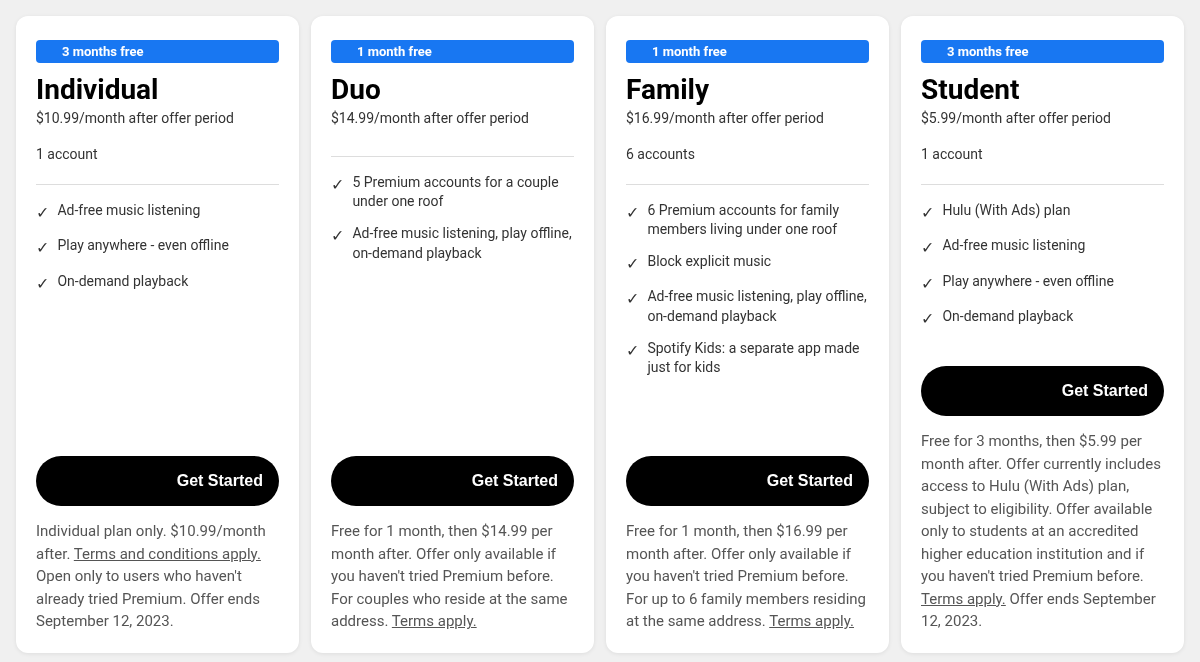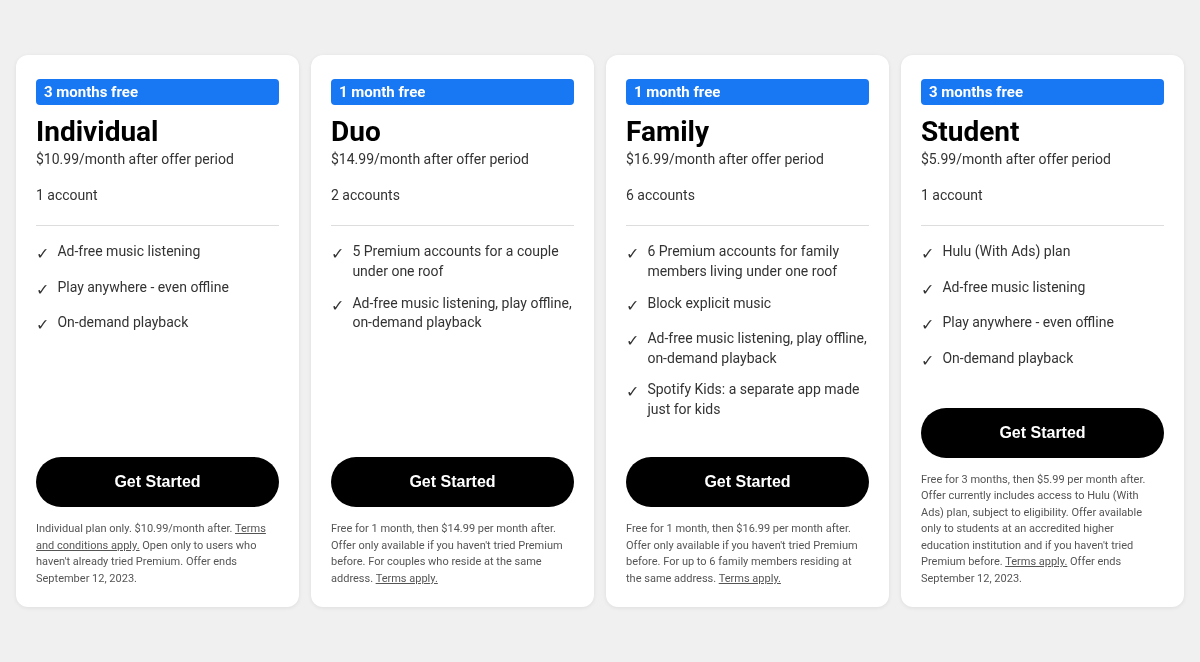--- a/index.html
+++ b/index.html
@@ -24,23 +24,23 @@
       padding: 24px 20px 20px 20px;
       flex: 1;
       display: flex;
       flex-direction: column;
       box-shadow: 0 1px 4px rgba(0,0,0,0.08);
     }
     .offer-badge {
       display: inline-block;
       background: #1877f2;
       color: #fff;
-      font-size: 15px;
+      font-size: 13px;
       font-weight: 700;
-      padding: 4px 8px;
+      padding: 4px 26px;
       border-radius: 4px;
       margin-bottom: 12px;
     }
     .plan-name {
       font-size: 28px;
       font-weight: 700;
       color: #000;
       margin-bottom: 4px;
       line-height: 1.1;
     }
@@ -81,26 +81,26 @@
     .get-started-btn {
       display: block;
       width: 100%;
       background: #000;
       color: #fff;
       border: none;
       border-radius: 999px;
       padding: 16px;
       font-size: 16px;
       font-weight: 700;
-      text-align: center;
+      text-align: right;
       cursor: pointer;
       margin-bottom: 14px;
     }
     .fine-print {
-      font-size: 11px;
+      font-size: 15px;
       color: #555;
       line-height: 1.5;
     }
     .fine-print a, .fine-print .link-style {
       color: #555;
       text-decoration: underline;
       cursor: pointer;
     }
   </style>
 </head>
@@ -127,21 +127,20 @@
           <span>On-demand playback</span>
         </li>
       </ul>
       <button class="get-started-btn">Get Started</button>
       <p class="fine-print">Individual plan only. $10.99/month after. <span class="link-style">Terms and conditions apply.</span> Open only to users who haven't already tried Premium. Offer ends September 12, 2023.</p>
     </div>
     <div class="plan-card">
       <span class="offer-badge" style="background: rgb(24, 119, 242);">1 month free</span>
       <div class="plan-name">Duo</div>
       <div class="plan-price">$14.99/month after offer period</div>
-      <div class="plan-accounts">2 accounts</div>
       <hr class="divider">
       <ul class="features-list">
         <li>
           <span class="check-icon">✓</span>
           <span>5 Premium accounts for a couple under one roof</span>
         </li>
         <li>
           <span class="check-icon">✓</span>
           <span>Ad-free music listening, play offline, on-demand playback</span>
         </li>

